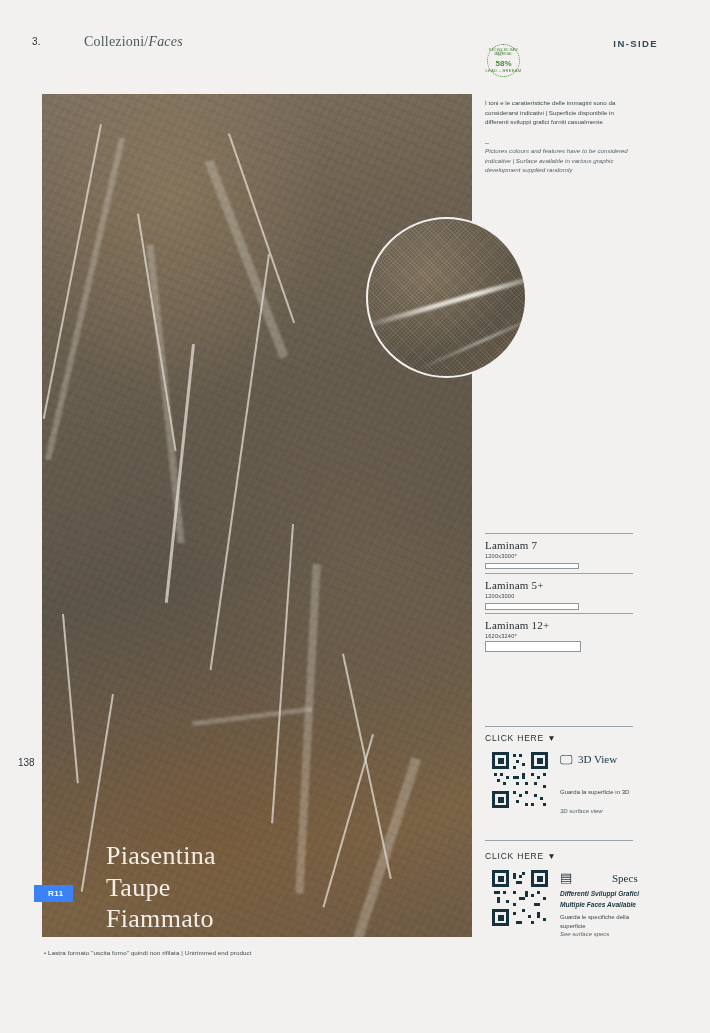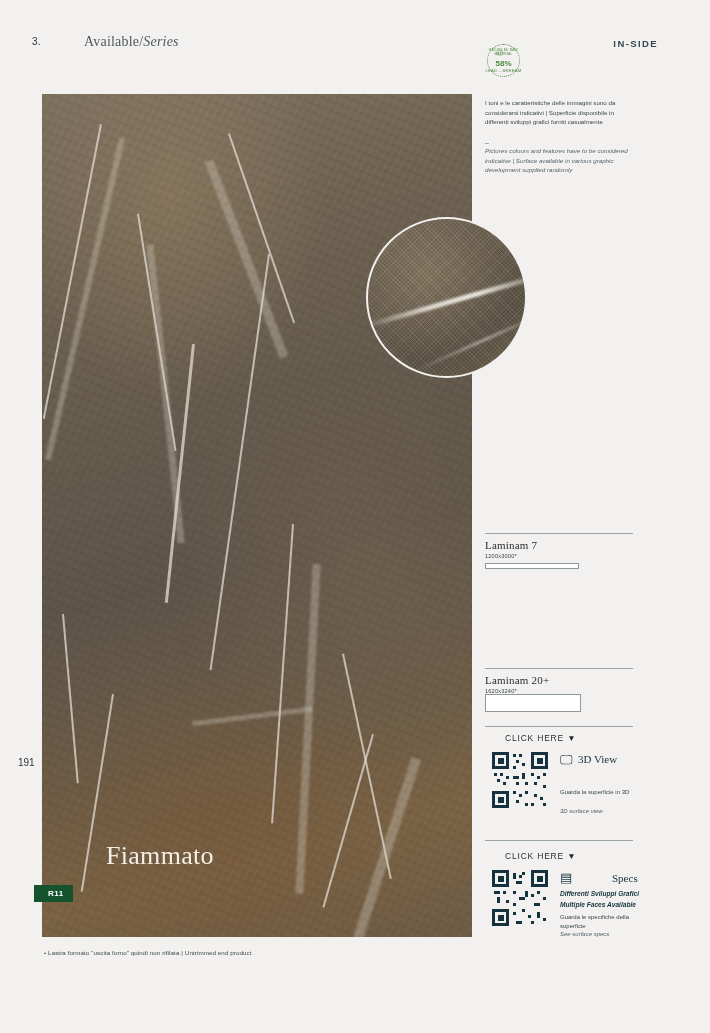--- a/index.html
+++ b/index.html
@@ -102,21 +102,21 @@
 
   
   .ptitle {
     position:absolute; left:64px; top:746px;
     font-family:"Liberation Serif", serif;
     font-size:26px; line-height:1.22; color:#f3efe8;
     letter-spacing:.3px;
   }
   .r11 {
     position:absolute; left:34px; top:885px;
-    background:#14532d; color:#fff;
+    background:#3b82f6; color:#fff;
     font-size:8px; font-weight:bold;
     padding:4px 9px 4px 14px;
     letter-spacing:.5px;
   }
 
   
   .detail {
     position:absolute; left:366px; top:217px;
     width:161px; height:161px; border-radius:50%;
     border:2px solid #f2f1ef;
@@ -173,21 +173,21 @@
     font-size:5.6px; color:#3b474b; letter-spacing:.2px;
   }
   .thk .bar {
     position:absolute; left:0; border:1px solid #8e989c; background:#fff;
   }
 
   
   .cta-rule { position:absolute; left:485px; width:148px; height:1px; background:#9aa4a8; }
   .cta-label {
     position:absolute; left:485px;
-    font-size:8.5px; letter-spacing:.8px; color:#1f282b;margin-left:20px;
+    font-size:8.5px; letter-spacing:.8px; color:#1f282b;
   }
   .qr {
     position:absolute; left:492px;
     width:56px; height:56px;
   }
   .qr .cell { position:absolute; background:#15323f; }
   .cta-title {
     position:absolute;
     font-family:"Liberation Serif", serif;
     font-size:11px; color:#15323f;
@@ -203,37 +203,37 @@
   }
   .bold-it { font-weight:bold; font-style:italic; }
 </style>
 </head>
 <body>
 
 <div class="page">
 
   <div class="hdr-num">3.</div>
   <div class="hdr-coll">
-    <span>Available/</span><i>Series</i>
+    <span>Collezioni/</span><i>Faces</i>
   </div>
   <div class="hdr-right">IN-SIDE</div>
 
   <div class="eco">
     <div class="ring"></div>
     <div class="circ">RECYCLED RAW MATERIAL</div>
     <div class="leaf">♲</div>
     <div class="pct">58%</div>
     <div class="sub">LEAD – BREEAM</div>
   </div>
 
   <div class="note it">I toni e le caratteristiche delle immagini sono da considerarsi indicativi | Superficie disponibile in differenti sviluppi grafici forniti casualmente</div>
   <div class="note dash">–</div>
   <div class="note en">Pictures colours and features have to be considered indicative | Surface available in various graphic development supplied randomly</div>
 
-  <div class="pageno">191</div>
+  <div class="pageno">138</div>
 
   <div class="slab">
     <div class="veinsoft" style="left:40px;  top:40px;  width:6px;  height:330px; transform:rotate(13deg);"></div>
     <div class="vein" style="left:58px;  top:30px;  width:2.4px;height:300px; transform:rotate(11deg);"></div>
     <div class="vein" style="left:95px;  top:120px; width:2px;  height:240px; transform:rotate(-9deg);"></div>
     <div class="veinsoft" style="left:120px; top:150px; width:7px;  height:300px; transform:rotate(-6deg);"></div>
     <div class="vein" style="left:150px; top:250px; width:2.6px;height:260px; transform:rotate(6deg);"></div>
     <div class="vein" style="left:186px; top:40px;  width:2px;  height:200px; transform:rotate(-19deg);"></div>
     <div class="veinsoft" style="left:200px; top:60px;  width:9px;  height:210px; transform:rotate(-21deg);"></div>
     <div class="vein" style="left:226px; top:160px; width:2.2px;height:420px; transform:rotate(8deg);"></div>
@@ -241,20 +241,22 @@
     <div class="veinsoft" style="left:262px; top:470px; width:8px;  height:330px; transform:rotate(3deg);"></div>
     <div class="vein" style="left:300px; top:560px; width:2.4px;height:230px; transform:rotate(-12deg);"></div>
     <div class="vein" style="left:330px; top:640px; width:2px;  height:180px; transform:rotate(16deg);"></div>
     <div class="veinsoft" style="left:340px; top:660px; width:10px; height:190px; transform:rotate(18deg);"></div>
     <div class="vein" style="left:20px;  top:520px; width:2px;  height:170px; transform:rotate(-5deg);"></div>
     <div class="vein" style="left:70px;  top:600px; width:1.8px;height:200px; transform:rotate(9deg);"></div>
     <div class="veinsoft" style="left:150px; top:620px; width:120px;height:5px;  transform:rotate(-7deg);"></div>
     <div class="grain"></div>
 
     <div class="ptitle">
+      <div>Piasentina</div>
+      <div>Taupe</div>
       <div>Fiammato</div>
     </div>
   </div>
 
   <div class="r11">R11</div>
 
   <div class="detail">
     <div class="dgrain"></div>
     <div class="dvein"></div>
     <div class="dvein2"></div>
@@ -262,28 +264,34 @@
 
   <div class="footnote">• Lastra formato "uscita forno" quindi non rifilata | Untrimmed end product</div>
 
   <div class="thk" style="top:533px; height:44px;">
     <div class="rule"></div>
     <div class="name">Laminam 7</div>
     <div class="size">1200x3000*</div>
     <div class="bar" style="top:30px; width:94px; height:6px;"></div>
   </div>
 
-
-
-  <div class="thk" style="top:668px; height:52px;">
+  <div class="thk" style="top:573px; height:44px;">
     <div class="rule"></div>
-    <div class="name">Laminam 20+</div>
+    <div class="name">Laminam 5+</div>
+    <div class="size">1200x3000</div>
+    <div class="bar" style="top:30px; width:94px; height:7px;"></div>
+  </div>
+
+  <div class="thk" style="top:613px; height:44px;">
+    <div class="rule"></div>
+    <div class="name">Laminam 12+</div>
     <div class="size">1620x3240*</div>
-    <div class="bar" style="top:26px; width:96px; height:18px;"></div>
-  </div>
+    <div class="bar" style="top:28px; width:96px; height:11px;"></div>
+  </div>
+
 
   <div class="cta-rule" style="top:726px;"></div>
   <div class="cta-label" style="top:733px;">CLICK HERE ▼</div>
 
   <div class="qr" style="top:752px;">
     <div class="cell" style="left:0;top:0;width:17px;height:17px;"></div>
     <div class="cell" style="left:3px;top:3px;width:11px;height:11px;background:#f2f1ef;"></div>
     <div class="cell" style="left:5.5px;top:5.5px;width:6px;height:6px;"></div>
     <div class="cell" style="left:39px;top:0;width:17px;height:17px;"></div>
     <div class="cell" style="left:42px;top:3px;width:11px;height:11px;background:#f2f1ef;"></div>

